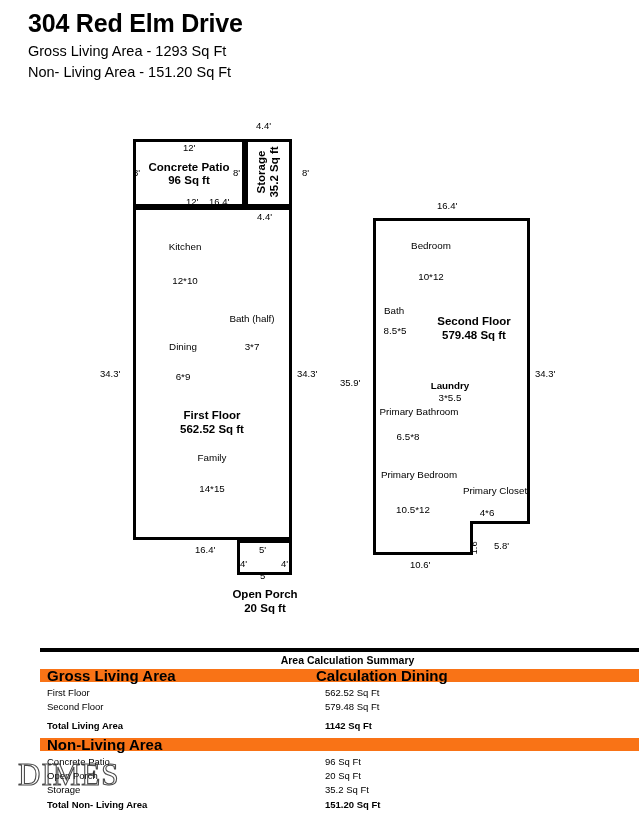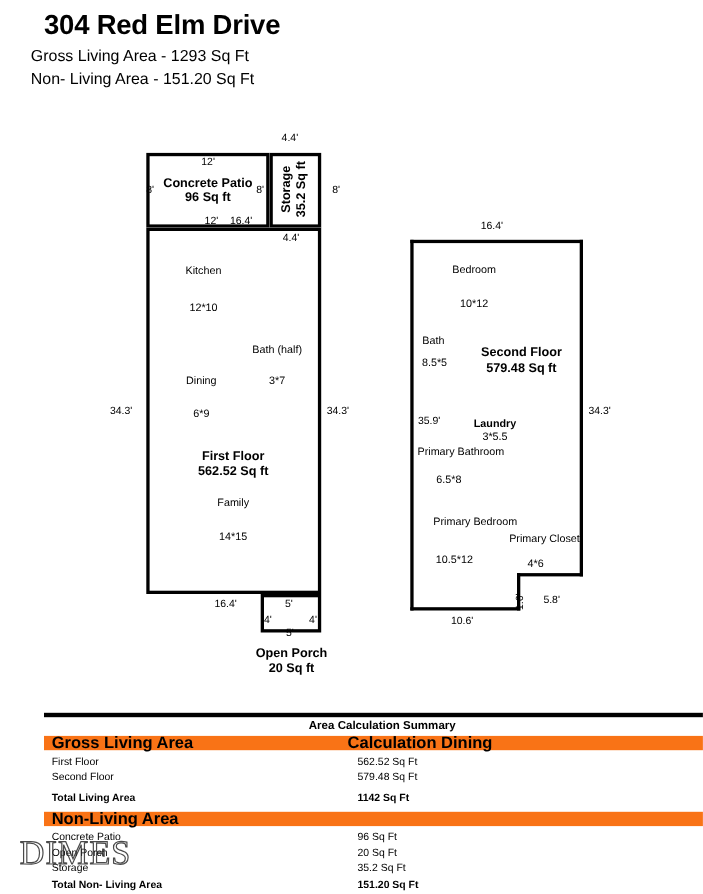--- a/index.html
+++ b/index.html
@@ -12,21 +12,21 @@
     position: relative;
     font-family: "Liberation Sans", sans-serif;
     color: #000000;
     overflow: hidden;
   }
 
   
   #header { position: absolute; left: 28px; top: 8px; width: 580px; }
   #title {
     font-size: 25px; font-weight: bold; letter-spacing: -0.2px;
-    line-height: 30px; margin: 0 0 3px 12px;
+    line-height: 30px; margin: 0 0 3px 0;
   }
   .sub { font-size: 14.5px; line-height: 21px; margin: 0; }
 
   
   #plan { position: absolute; left: 0; top: 115px; width: 639px; height: 520px; }
 
   .wall {
     position: absolute;
     border: 3px solid #000;
     background: #fff;
@@ -163,42 +163,42 @@
     <div class="wline" style="left:154px; top:0; width:3px; height:306px;"></div>
 
     <div class="wline" style="left:97px; top:303px; width:60px; height:3px;"></div>
 
     <div class="wline" style="left:97px; top:303px; width:3px; height:34px;"></div>
 
     <div class="wline" style="left:0; top:334px; width:100px; height:3px;"></div>
   </div>
 
   <div class="dim" style="left:437px; top:85px;">16.4'</div>
-  <div class="dim" style="left:340px; top:262px;margin-left:40px;">35.9'</div>
+  <div class="dim" style="left:340px; top:262px;">35.9'</div>
   <div class="dim" style="left:535px; top:253px;">34.3'</div>
   <div class="dim" style="left:410px; top:444px;">10.6'</div>
   <div class="dim vert" style="left:461px; top:422px; width:24px;">1.6'</div>
   <div class="dim" style="left:494px; top:425px;">5.8'</div>
 
   <div class="rlabel" style="left:400px; top:125px; width:62px;">Bedroom</div>
   <div class="rlabel" style="left:400px; top:156px; width:62px;">10*12</div>
 
   <div class="rlabel" style="left:376px; top:190px; width:36px;">Bath</div>
   <div class="rlabel" style="left:376px; top:210px; width:38px;">8.5*5</div>
 
   <div class="rbold" style="left:420px; top:199px; width:108px;">Second Floor</div>
   <div class="rbold" style="left:420px; top:213px; width:108px;">579.48 Sq ft</div>
 
   <div class="rlabel" style="left:421px; top:265px; width:58px;font-weight:bold;">Laundry</div>
   <div class="rlabel" style="left:421px; top:277px; width:58px;">3*5.5</div>
 
   <div class="rlabel" style="left:373px; top:291px; width:92px;">Primary Bathroom</div>
   <div class="rlabel" style="left:384px; top:316px; width:48px;">6.5*8</div>
 
-  <div class="rlabel" style="left:374px; top:354px; width:90px;margin-left:13px;">Primary Bedroom</div>
+  <div class="rlabel" style="left:374px; top:354px; width:90px;">Primary Bedroom</div>
   <div class="rlabel" style="left:386px; top:389px; width:54px;">10.5*12</div>
 
   <div class="rlabel" style="left:456px; top:370px; width:78px;">Primary Closet</div>
   <div class="rlabel" style="left:464px; top:392px; width:46px;">4*6</div>
 </div>
 
 <div id="summary">
   <div class="topbar"></div>
   <div class="sum-title">Area Calculation Summary</div>
 

